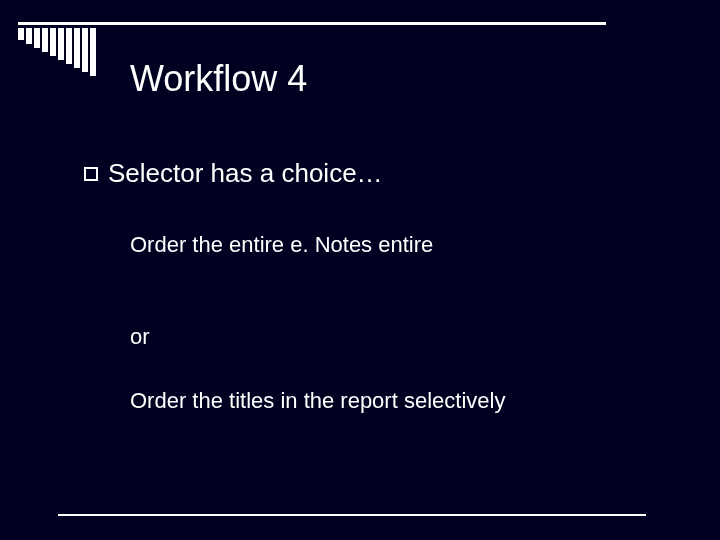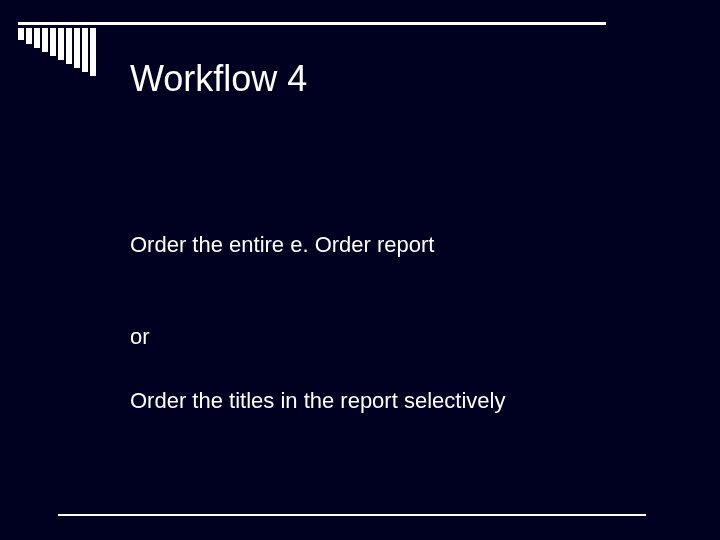--- a/index.html
+++ b/index.html
@@ -106,20 +106,24 @@
       <span></span>
     <span></span>
       <span></span>
       <span></span>
       <span></span>
       <span></span>
   </div>
 
   <div class="title">Workflow 4</div>
 
+  <div class="bullet-row">
+    <span class="square"></span>
+    <span class="bullet-text">Selector has a choice…</span>
+  </div>
 
-  <div class="body-line l1">Order the entire e. Order report</div>
+  <div class="body-line l1">Order the entire e. Notes entire</div>
   <div class="body-line l2">or</div>
   <div class="body-line l3">Order the titles in the report selectively</div>
 
   <div class="bottom-rule"></div>
 
 </div>
 
 </body></html>

